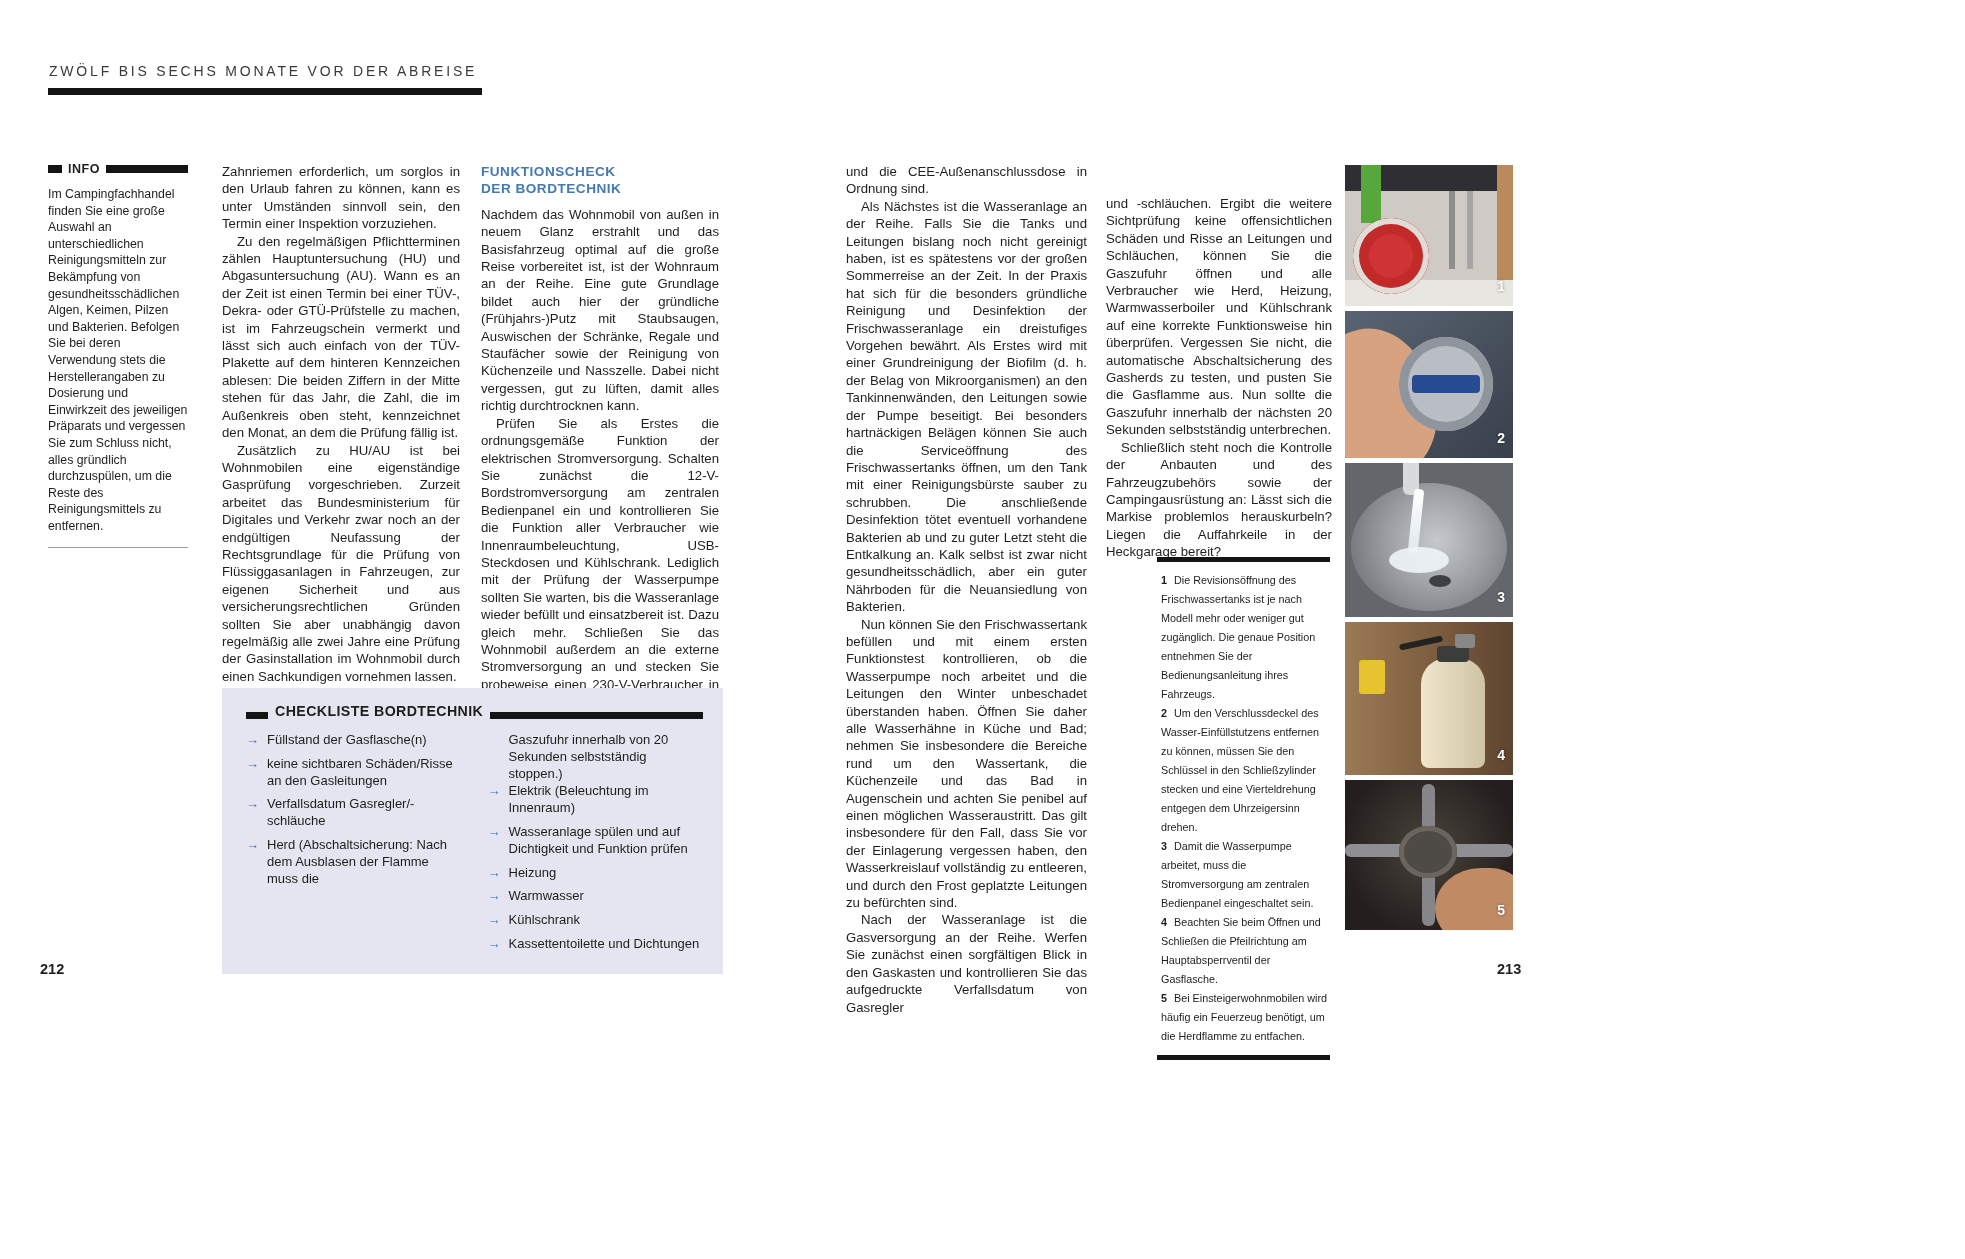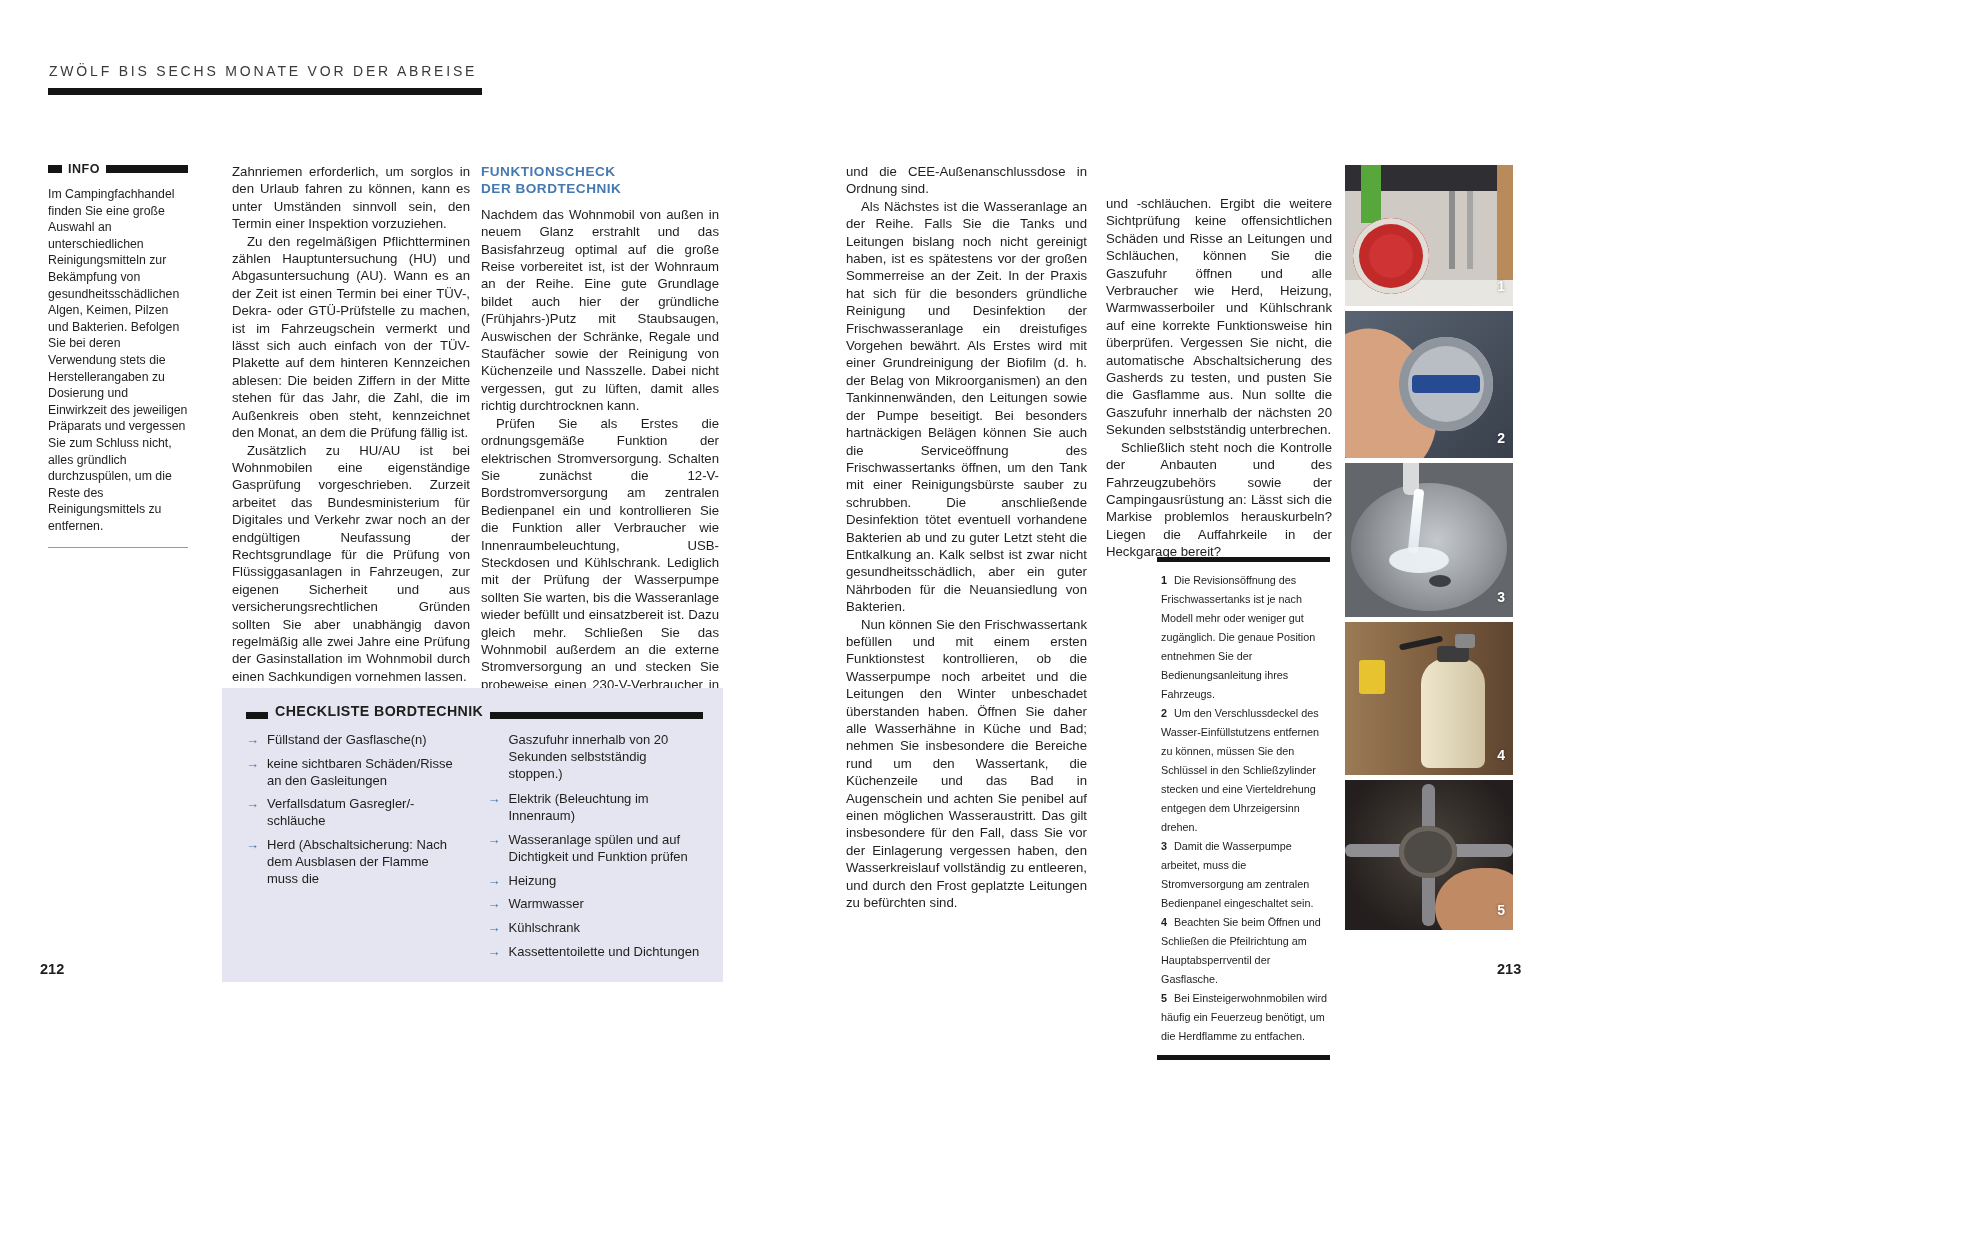--- a/index.html
+++ b/index.html
@@ -20,40 +20,40 @@
   .bar.grow { flex:1; }
   .info-head { display:flex; align-items:center; gap:6px; margin-bottom:10px; }
   .info-label { font-size:12.5px; font-weight:bold; letter-spacing:0.5px; }
   .info-text { font-size:12.3px; line-height:16.6px; text-align:left; }
   .info-rule { margin-top:13px; height:1px; background:#9a9a98; }
 
   
   .body-col { position:absolute; top:163px; font-size:13.2px; line-height:17.4px; }
   .body-col p { text-align:justify; hyphens:auto; -webkit-hyphens:auto; }
   .body-col p.indent { text-indent:15px; }
-  .c-l1 { left:232px; width:238px; }
+  .c-l1 { left:222px; width:238px; }
   .c-l2 { left:481px; width:238px; }
   .c-r1 { left:846px; width:241px; }
   .c-r2 { left:1106px; width:226px;margin-top:32px; }
   .col-heading { color:#4579b2; font-weight:bold; font-size:13.6px; line-height:17.4px; letter-spacing:0.5px; text-align:left; }
   .col-heading-block { margin-bottom:8px; }
 
   
   .checklist {
     position:absolute; left:222px; top:688px; width:501px; min-height:243px;
     background:#e4e5f0; padding:15px 20px 14px 24px;
   }
   .check-head { display:flex; align-items:flex-end; gap:7px; margin-bottom:13px; }
   .check-head .bar.short { width:22px; flex:0 0 22px; height:7px; }
   .check-head .bar.grow { height:7px; }
   .check-title { font-size:14.2px; font-weight:bold; letter-spacing:0.4px; white-space:nowrap; }
   .check-cols { display:flex; gap:26px; }
   .check-col { flex:1; font-size:13px; line-height:16.8px; }
   .check-intro { margin-bottom:12px; text-align:left; }
-  .check-cont { padding-left:21px; margin-bottom:9px; text-align:left; }
+  .check-cont { padding-left:21px; margin-bottom:1px; text-align:left; }
   .check-col ul { list-style:none; }
   .check-col li { display:flex; margin-bottom:7px; text-align:left; }
   .arrow { color:#3a70b5; width:21px; flex:0 0 21px; font-weight:bold; }
 
   
   .captions { position:absolute; left:1157px; top:557px; width:173px; }
   .cap-rule { height:5px; background:#141414; }
   .cap-body { padding:9px 0 9px 4px; }
   .cap { font-size:10.8px; line-height:19px; text-align:left; }
   .cap-num { padding-right:7px; font-weight:bold; }
@@ -203,20 +203,21 @@
           </li>
         </ul>
       </div>
     </div>
   </section>
 
   <section class="body-col c-r1">
     <p>und die CEE-Außenanschlussdose in Ordnung sind.</p>
     <p class="indent">Als Nächstes ist die Wasseranlage an der Reihe. Falls Sie die Tanks und Leitungen bislang noch nicht gereinigt haben, ist es spätestens vor der großen Sommerreise an der Zeit. In der Praxis hat sich für die besonders gründliche Reinigung und Desinfektion der Frischwasseranlage ein dreistufiges Vorgehen bewährt. Als Erstes wird mit einer Grundreinigung der Biofilm (d. h. der Belag von Mikroorganismen) an den Tankinnenwänden, den Leitungen sowie der Pumpe beseitigt. Bei besonders hartnäckigen Belägen können Sie auch die Serviceöffnung des Frischwassertanks öffnen, um den Tank mit einer Reinigungsbürste sauber zu schrubben. Die anschließende Desinfektion tötet eventuell vorhandene Bakterien ab und zu guter Letzt steht die Entkalkung an. Kalk selbst ist zwar nicht gesundheitsschädlich, aber ein guter Nährboden für die Neuansiedlung von Bakterien.</p>
     <p class="indent">Nun können Sie den Frischwassertank befüllen und mit einem ersten Funktionstest kontrollieren, ob die Wasserpumpe noch arbeitet und die Leitungen den Winter unbeschadet überstanden haben. Öffnen Sie daher alle Wasserhähne in Küche und Bad; nehmen Sie insbesondere die Bereiche rund um den Wassertank, die Küchenzeile und das Bad in Augenschein und achten Sie penibel auf einen möglichen Wasseraustritt. Das gilt insbesondere für den Fall, dass Sie vor der Einlagerung vergessen haben, den Wasserkreislauf vollständig zu entleeren, und durch den Frost geplatzte Leitungen zu befürchten sind.</p>
+    <p class="indent">Nach der Wasseranlage ist die Gasversorgung an der Reihe. Werfen Sie zunächst einen sorgfältigen Blick in den Gaskasten und kontrollieren Sie das aufgedruckte Verfallsdatum von Gasregler</p>
   </section>
 
   <section class="body-col c-r2">
     <p>und -schläuchen. Ergibt die weitere Sichtprüfung keine offensichtlichen Schäden und Risse an Leitungen und Schläuchen, können Sie die Gaszufuhr öffnen und alle Verbraucher wie Herd, Heizung, Warmwasserboiler und Kühlschrank auf eine korrekte Funktionsweise hin überprüfen. Vergessen Sie nicht, die automatische Abschaltsicherung des Gasherds zu testen, und pusten Sie die Gasflamme aus. Nun sollte die Gaszufuhr innerhalb der nächsten 20 Sekunden selbstständig unterbrechen.</p>
     <p class="indent">Schließlich steht noch die Kontrolle der Anbauten und des Fahrzeugzubehörs sowie der Campingausrüstung an: Lässt sich die Markise problemlos herauskurbeln? Liegen die Auffahrkeile in der Heckgarage bereit?</p>
   </section>
 
   <section class="captions">
     <div class="cap-rule"></div>
     <div class="cap-body">

